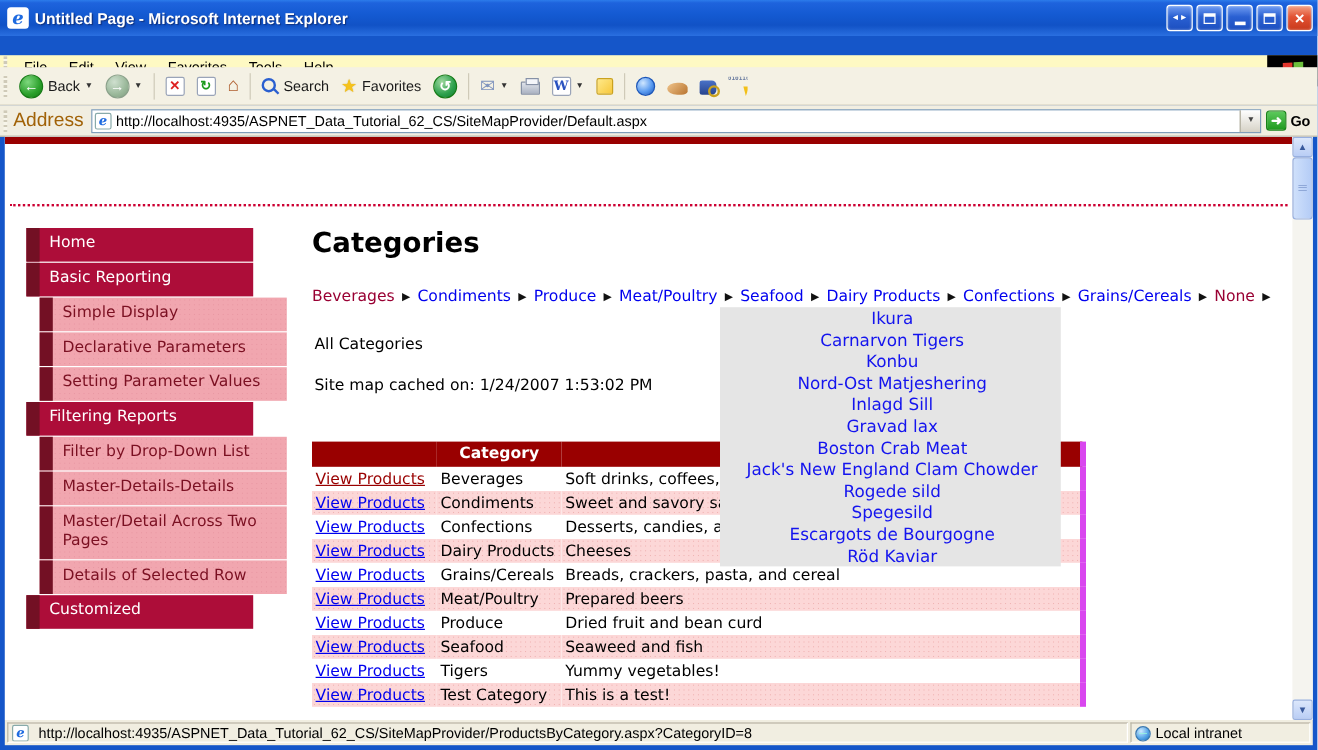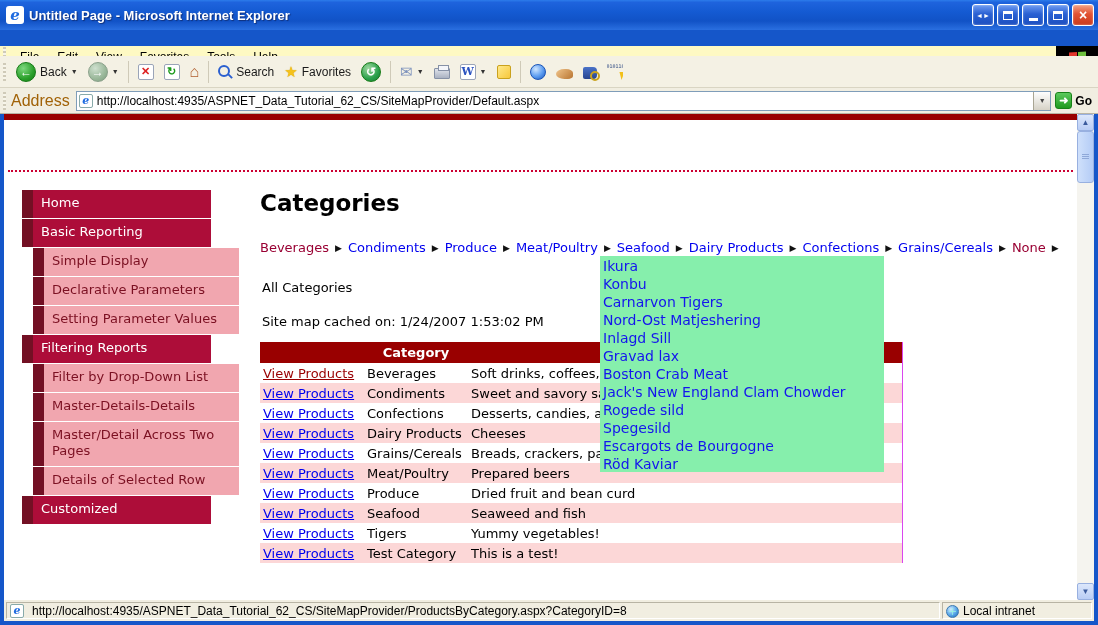--- a/index.html
+++ b/index.html
@@ -110,32 +110,32 @@
   
   .main-heading { position:absolute; left:256px; top:76px; font-size:23px; font-weight:bold; color:#000; }
   .cat-menu { position:absolute; left:256px; top:126px; width:800px; white-space:nowrap; font-size:13px;text-align:center; }
   .cat-link { color:#0000ee; }
   .cat-link.sel { color:#990033; }
   .cat-sep { font-size:9px; color:#111; margin:0 6px; vertical-align:1px; }
   .all-cats { position:absolute; left:258px; top:166px; font-size:13px; color:#000; }
   .cache-note { position:absolute; left:258px; top:200px; font-size:13px; color:#000; }
 
   
-  .cat-table { position:absolute; left:256px; top:228px; border-collapse:collapse; table-layout:fixed;
-    font-size:13px; border-right:1px solid #d946ef; }
+  .cat-table { position:absolute; left:256px; top:254px; border-collapse:collapse; table-layout:fixed;
+    font-size:13px; border-right:5px solid #d946ef; }
   .cat-table col.c1 { width:104px; } .cat-table col.c2 { width:104px; } .cat-table col.c3 { width:434px; }
   .cat-table th { background:#990000; color:#fff; height:21px; font-size:13px; font-weight:bold; text-align:center; }
   .cat-table td { height:20px; padding:0 3px; white-space:nowrap; overflow:hidden; color:#000; }
   .trow.alt td { background-color:#fcd7d7; background-image:radial-gradient(circle,#edabab 22%,transparent 23%); background-size:4px 4px; }
   a.vp { color:#0000ee; text-decoration:underline; }
   a.vp.visited { color:#990000; }
 
   
-  .product-menu { position:absolute; left:596px; top:142px; width:284px; height:216px; background:#86efac;
-    padding:1px 0 0 3px; z-index:5; }
+  .product-menu { position:absolute; left:596px; top:142px; width:284px; height:216px; background:#e5e5e5;
+    padding:1px 0 0 3px; z-index:5;text-align:center; }
   .prod-link { display:block; color:#1414ee; font-size:14px; line-height:18px; white-space:nowrap; }
 
   
   .scrollbar { position:absolute; top:0; right:0; width:17px; bottom:0; background:#f5f4ef; }
   .sc-btn { position:absolute; left:0; width:17px; height:17px; border:1px solid #98b0e0; border-radius:2px;
     background:linear-gradient(180deg,#dce7fb,#b9cdf5); color:#3a5a9c; font-size:8px;
     display:flex; align-items:center; justify-content:center; }
   .sc-up { top:0; } .sc-down { bottom:0; }
   .sc-thumb { position:absolute; left:0; top:17px; width:17px; height:52px; border:1px solid #98b0e0; border-radius:3px;
     background:linear-gradient(90deg,#cfe0fb,#b4ccf6); display:flex; align-items:center; justify-content:center; }
@@ -358,22 +358,22 @@
             <tr class="trow alt">
               <td class="c1"><a class="vp">View Products</a></td>
               <td class="c2">Test Category</td>
               <td class="c3">This is a test!</td>
             </tr>
           </tbody>
       </table>
 
       <div class="product-menu">
           <a class="prod-link">Ikura</a>
+          <a class="prod-link">Carnarvon Tigers</a>
           <a class="prod-link">Konbu</a>
-          <a class="prod-link">Carnarvon Tigers</a>
           <a class="prod-link">Nord-Ost Matjeshering</a>
           <a class="prod-link">Inlagd Sill</a>
           <a class="prod-link">Gravad lax</a>
           <a class="prod-link">Boston Crab Meat</a>
           <a class="prod-link">Jack's New England Clam Chowder</a>
           <a class="prod-link">Rogede sild</a>
           <a class="prod-link">Spegesild</a>
           <a class="prod-link">Escargots de Bourgogne</a>
           <a class="prod-link">Röd Kaviar</a>
         </div>

